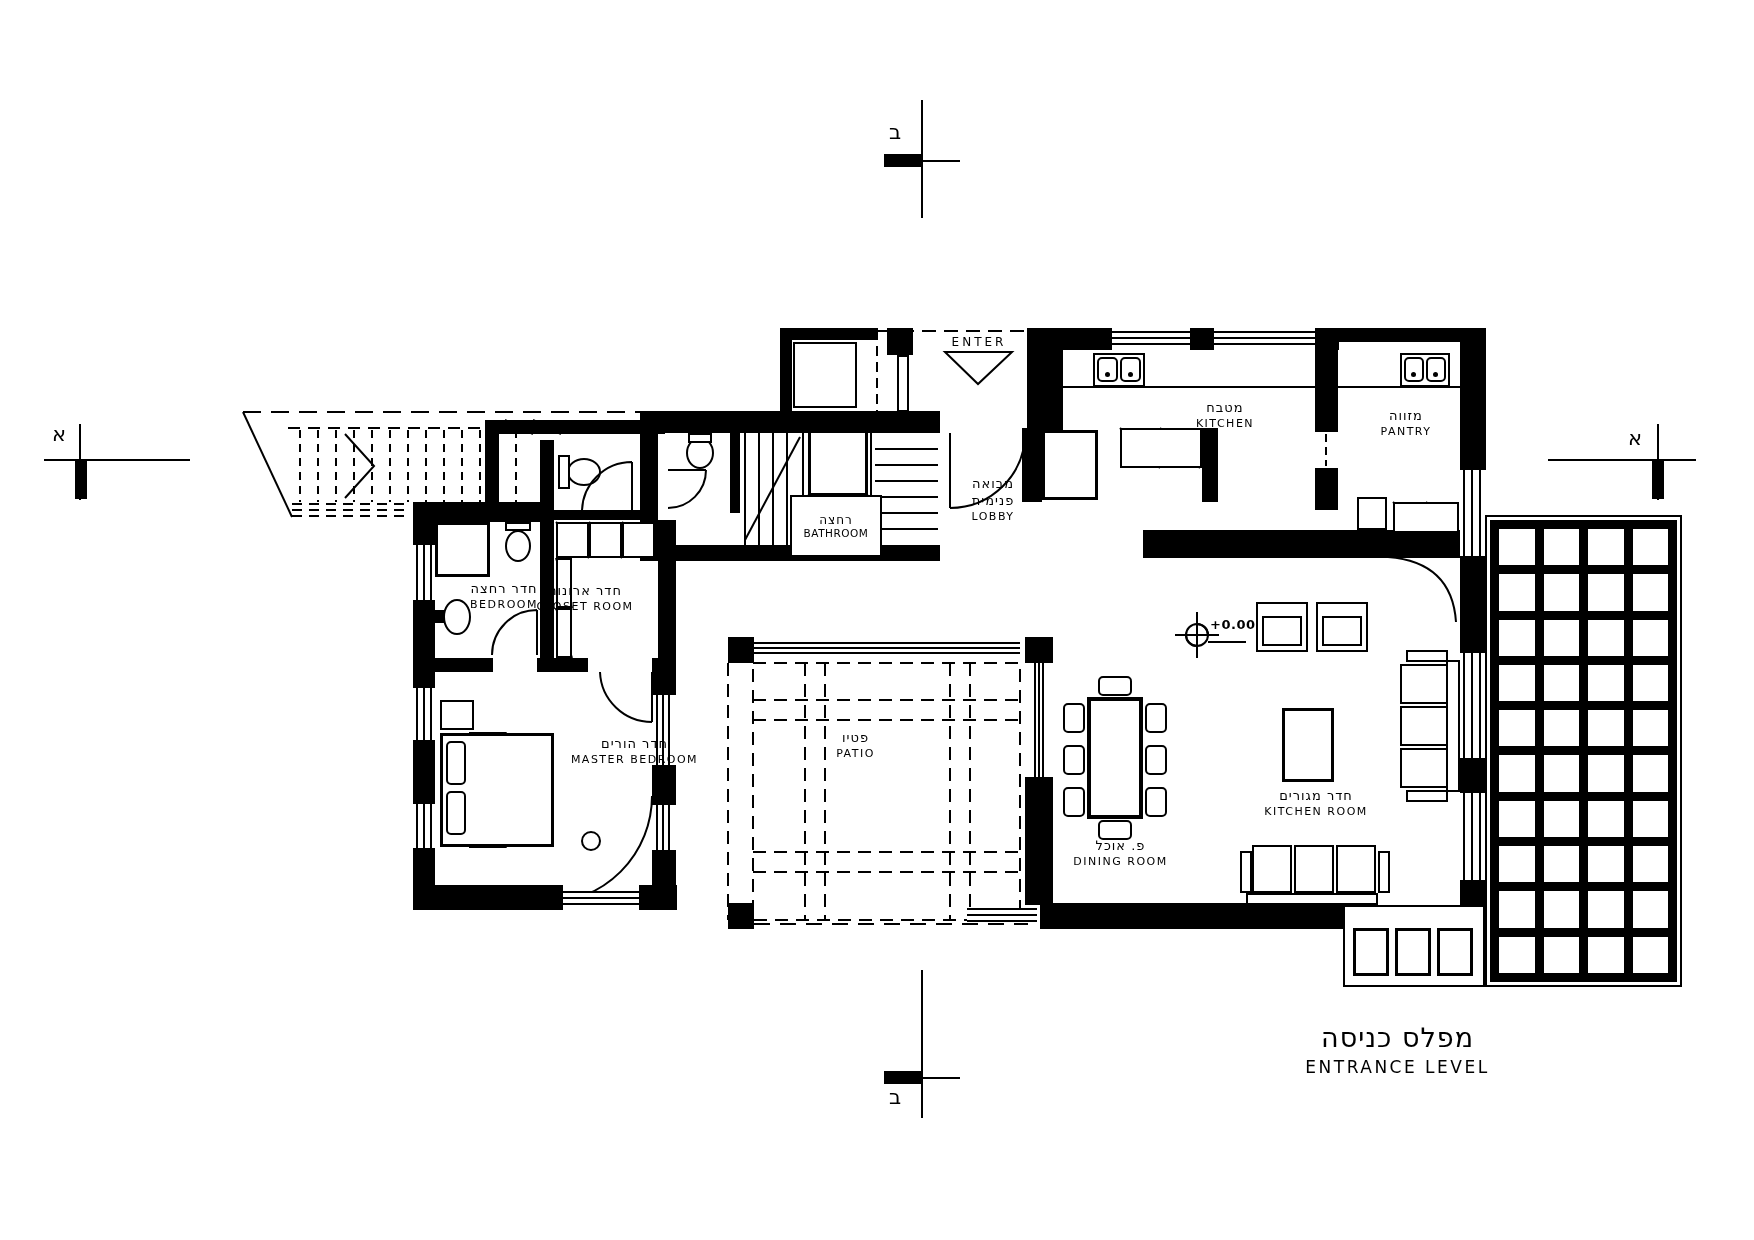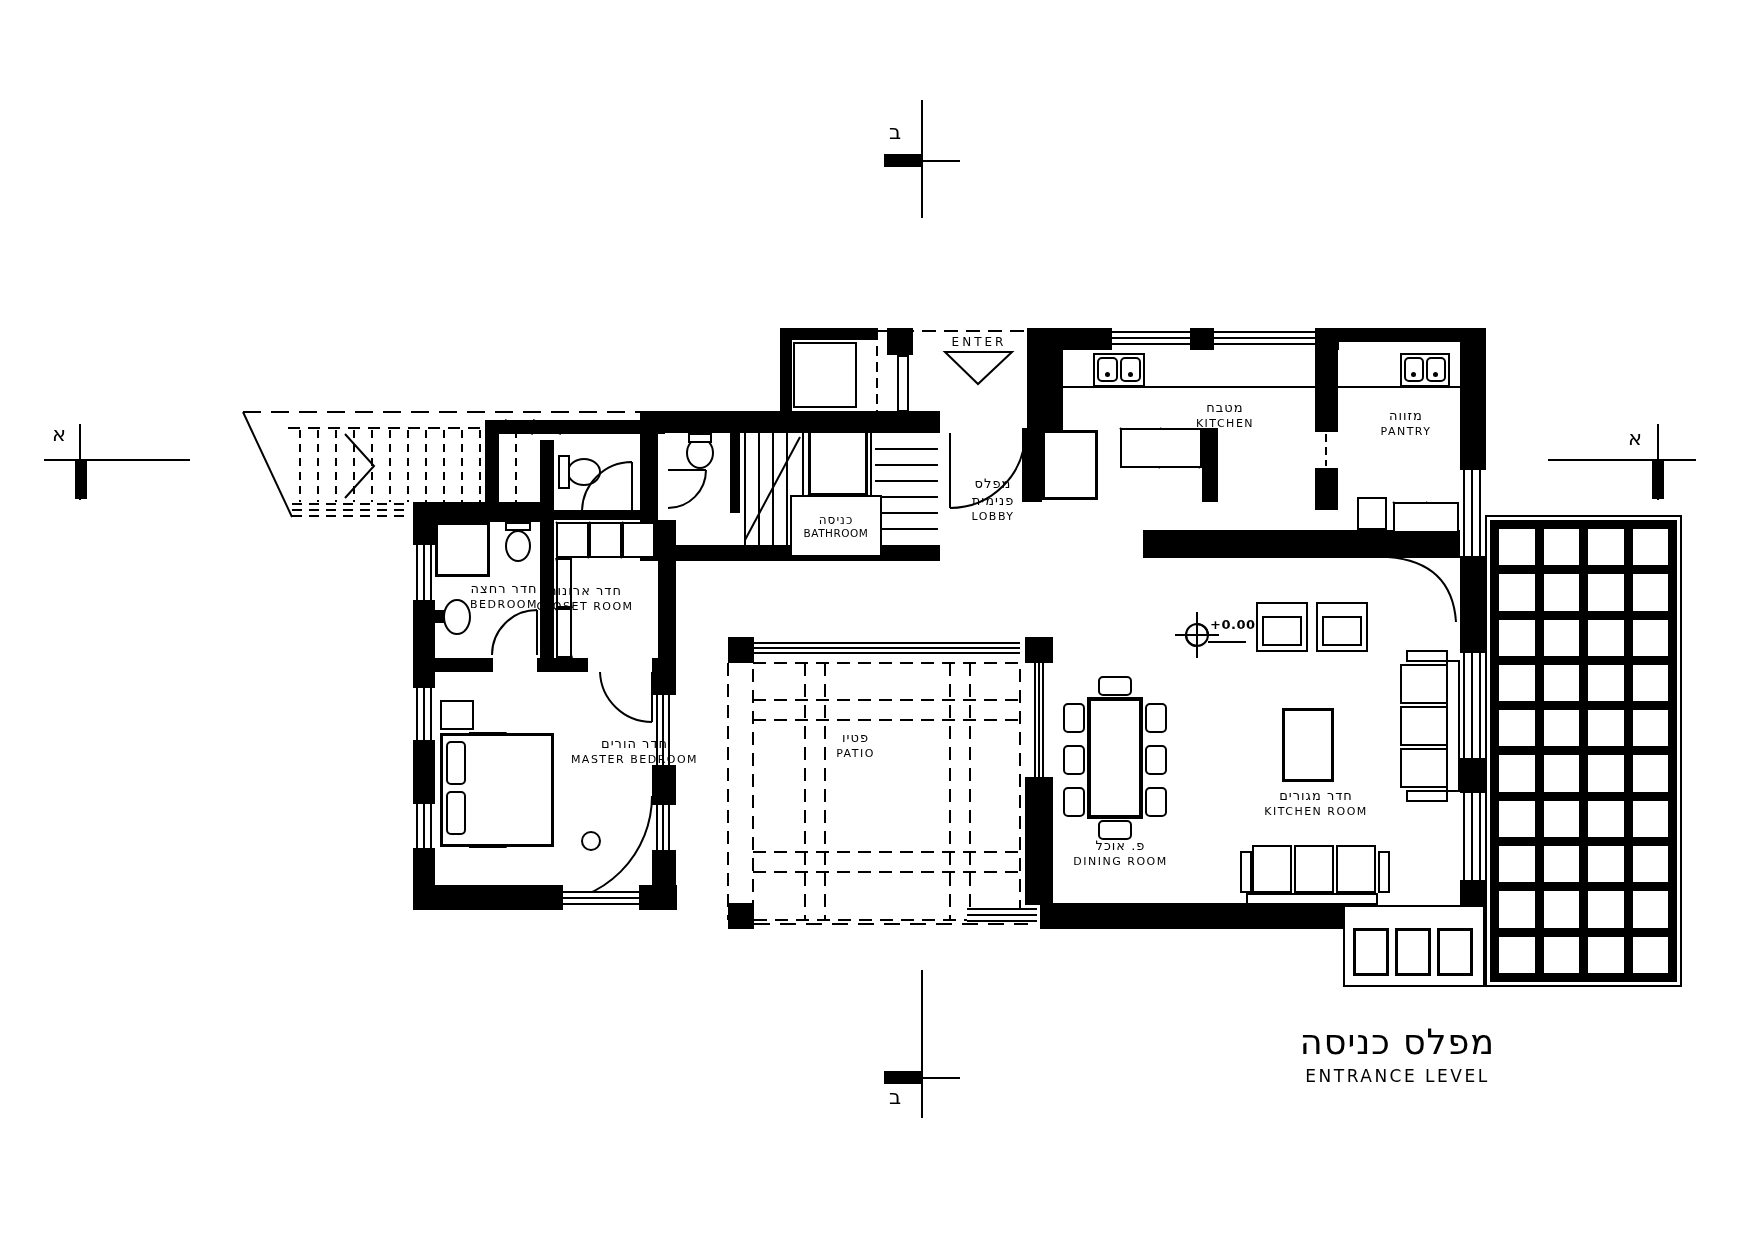--- a/index.html
+++ b/index.html
@@ -14,21 +14,21 @@
   .winH::after{content:'';position:absolute;left:0;right:0;top:50%;height:2px;margin-top:-1px;background:#000;}
   .winV{position:absolute;background:#fff;border-left:2px solid #000;border-right:2px solid #000;box-sizing:border-box;}
   .winV::after{content:'';position:absolute;top:0;bottom:0;left:50%;width:2px;margin-left:-1px;background:#000;}
   .lbl{position:absolute;text-align:center;line-height:1.3;}
   .he{display:block;font-size:13px;letter-spacing:1px;direction:rtl;}
   .en{display:block;font-size:11px;letter-spacing:1.5px;}
   .enter-lbl{font-size:12px;letter-spacing:3px;text-align:center;}
   .lvl{position:absolute;font-size:13px;font-weight:bold;letter-spacing:0.5px;}
   .sec-letter{position:absolute;font-size:21px;}
   #title-block{position:absolute;left:1270px;top:1022px;width:255px;text-align:center;}
-  #title-block .t-he{display:block;font-size:35px;letter-spacing:1px;direction:rtl;}
+  #title-block .t-he{display:block;font-size:27px;letter-spacing:1px;direction:rtl;}
   #title-block .t-en{display:block;font-size:17px;letter-spacing:2.5px;margin-top:4px;}
   #elev-box{position:absolute;left:790px;top:495px;width:92px;height:62px;background:#fff;border:2px solid #000;
             box-sizing:border-box;display:flex;flex-direction:column;align-items:center;justify-content:center;z-index:5;}
   #elev-box .he{font-size:12px;} #elev-box .en{font-size:10.5px;letter-spacing:0.5px;}
   #pergola-outer{position:absolute;left:1485px;top:515px;width:197px;height:472px;border:2px solid #000;
                  background:#fff;box-sizing:border-box;}
   #pergola-grid{position:absolute;inset:3px;background:#000;display:grid;
                 grid-template-columns:repeat(4,1fr);grid-template-rows:repeat(10,1fr);gap:9px;padding:9px;}
   .pcell{background:#fff;}
   svg{position:absolute;left:0;top:0;}
@@ -326,26 +326,26 @@
   <div class="lbl enter-lbl" style="left:947px;top:335px;width:64px;">ENTER</div>
   <div class="lbl" style="left:1160px;top:400px;width:130px;">
     <span class="he">מטבח</span>
       <span class="en">KITCHEN</span>
   </div>
   <div class="lbl" style="left:1366px;top:408px;width:80px;">
     <span class="he">מזווה</span>
       <span class="en">PANTRY</span>
   </div>
   <div class="lbl" style="left:942px;top:476px;width:102px;">
-    <span class="he">מפלס</span>
+    <span class="he">מבואה</span>
       <span class="he">פנימית</span>
     <span class="en">LOBBY</span>
   </div>
   <div id="elev-box">
-    <span class="he">כניסה</span>
+    <span class="he">רחצה</span>
       <span class="en">BATHROOM</span>
   </div>
   <div class="lbl" style="left:447px;top:581px;width:114px;">
     <span class="he">חדר רחצה</span>
       <span class="en">BEDROOM</span>
   </div>
   <div class="lbl" style="left:532px;top:583px;width:106px;">
     <span class="he">חדר ארונות</span>
       <span class="en">CLOSET ROOM</span>
   </div>

